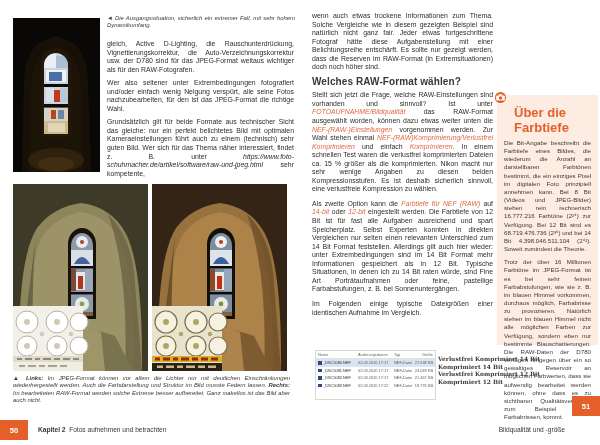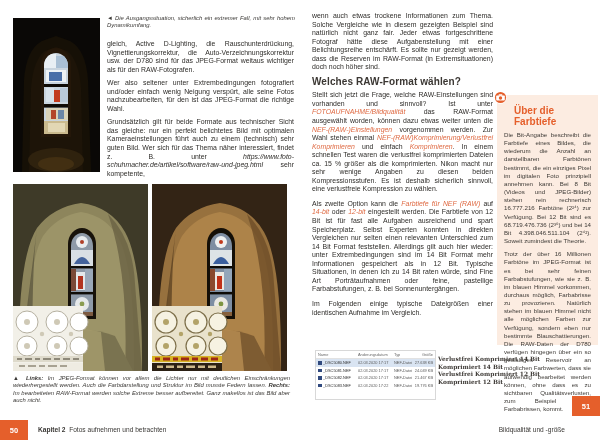--- a/index.html
+++ b/index.html
@@ -50,21 +50,21 @@
   #raw-heading{
     margin:2px 0 5px 0;font-size:10px;font-weight:bold;color:#3b3733;letter-spacing:0.1px;
   }
   .em-accent{font-style:italic;color:#df6a43;}
   
   #info-box{
     position:absolute;left:497px;top:95px;width:101px;height:250px;
     background:#fcece1;box-sizing:border-box;padding:10px 7px 6px 7px;
   }
   #info-box-title{
-    font-size:10px;font-weight:bold;color:#e55f2b;margin:0 0 4px 10px;
+    font-size:13px;font-weight:bold;color:#e55f2b;margin:0 0 4px 10px;
   }
   #info-box .boxtext{
     font-size:6.15px;line-height:8.15px;text-align:justify;color:#3d3a36;margin:0 0 5px 0;
   }
   #camera-icon{position:absolute;left:-4px;top:-4px;width:15px;height:13px;}
   
   #file-table{
     position:absolute;left:315px;top:350px;width:119px;height:48px;
     background:#ffffff;border:0.5px solid #d8d8d8;
     font-size:3.9px;color:#5a5a5a;

